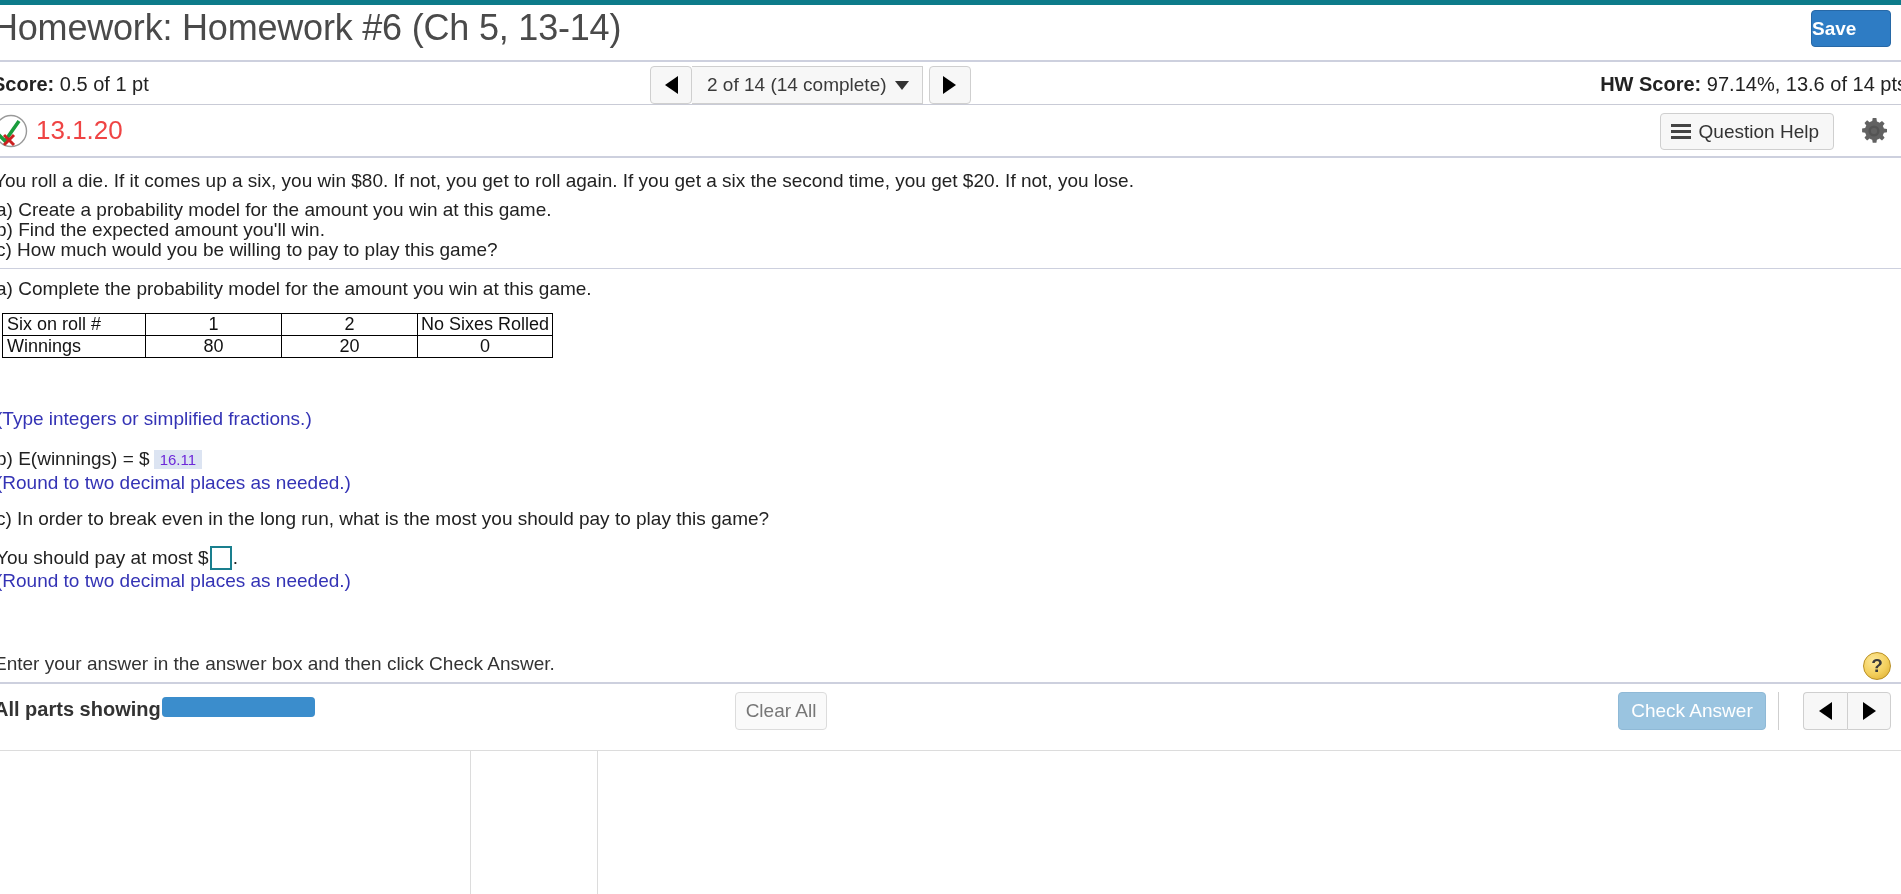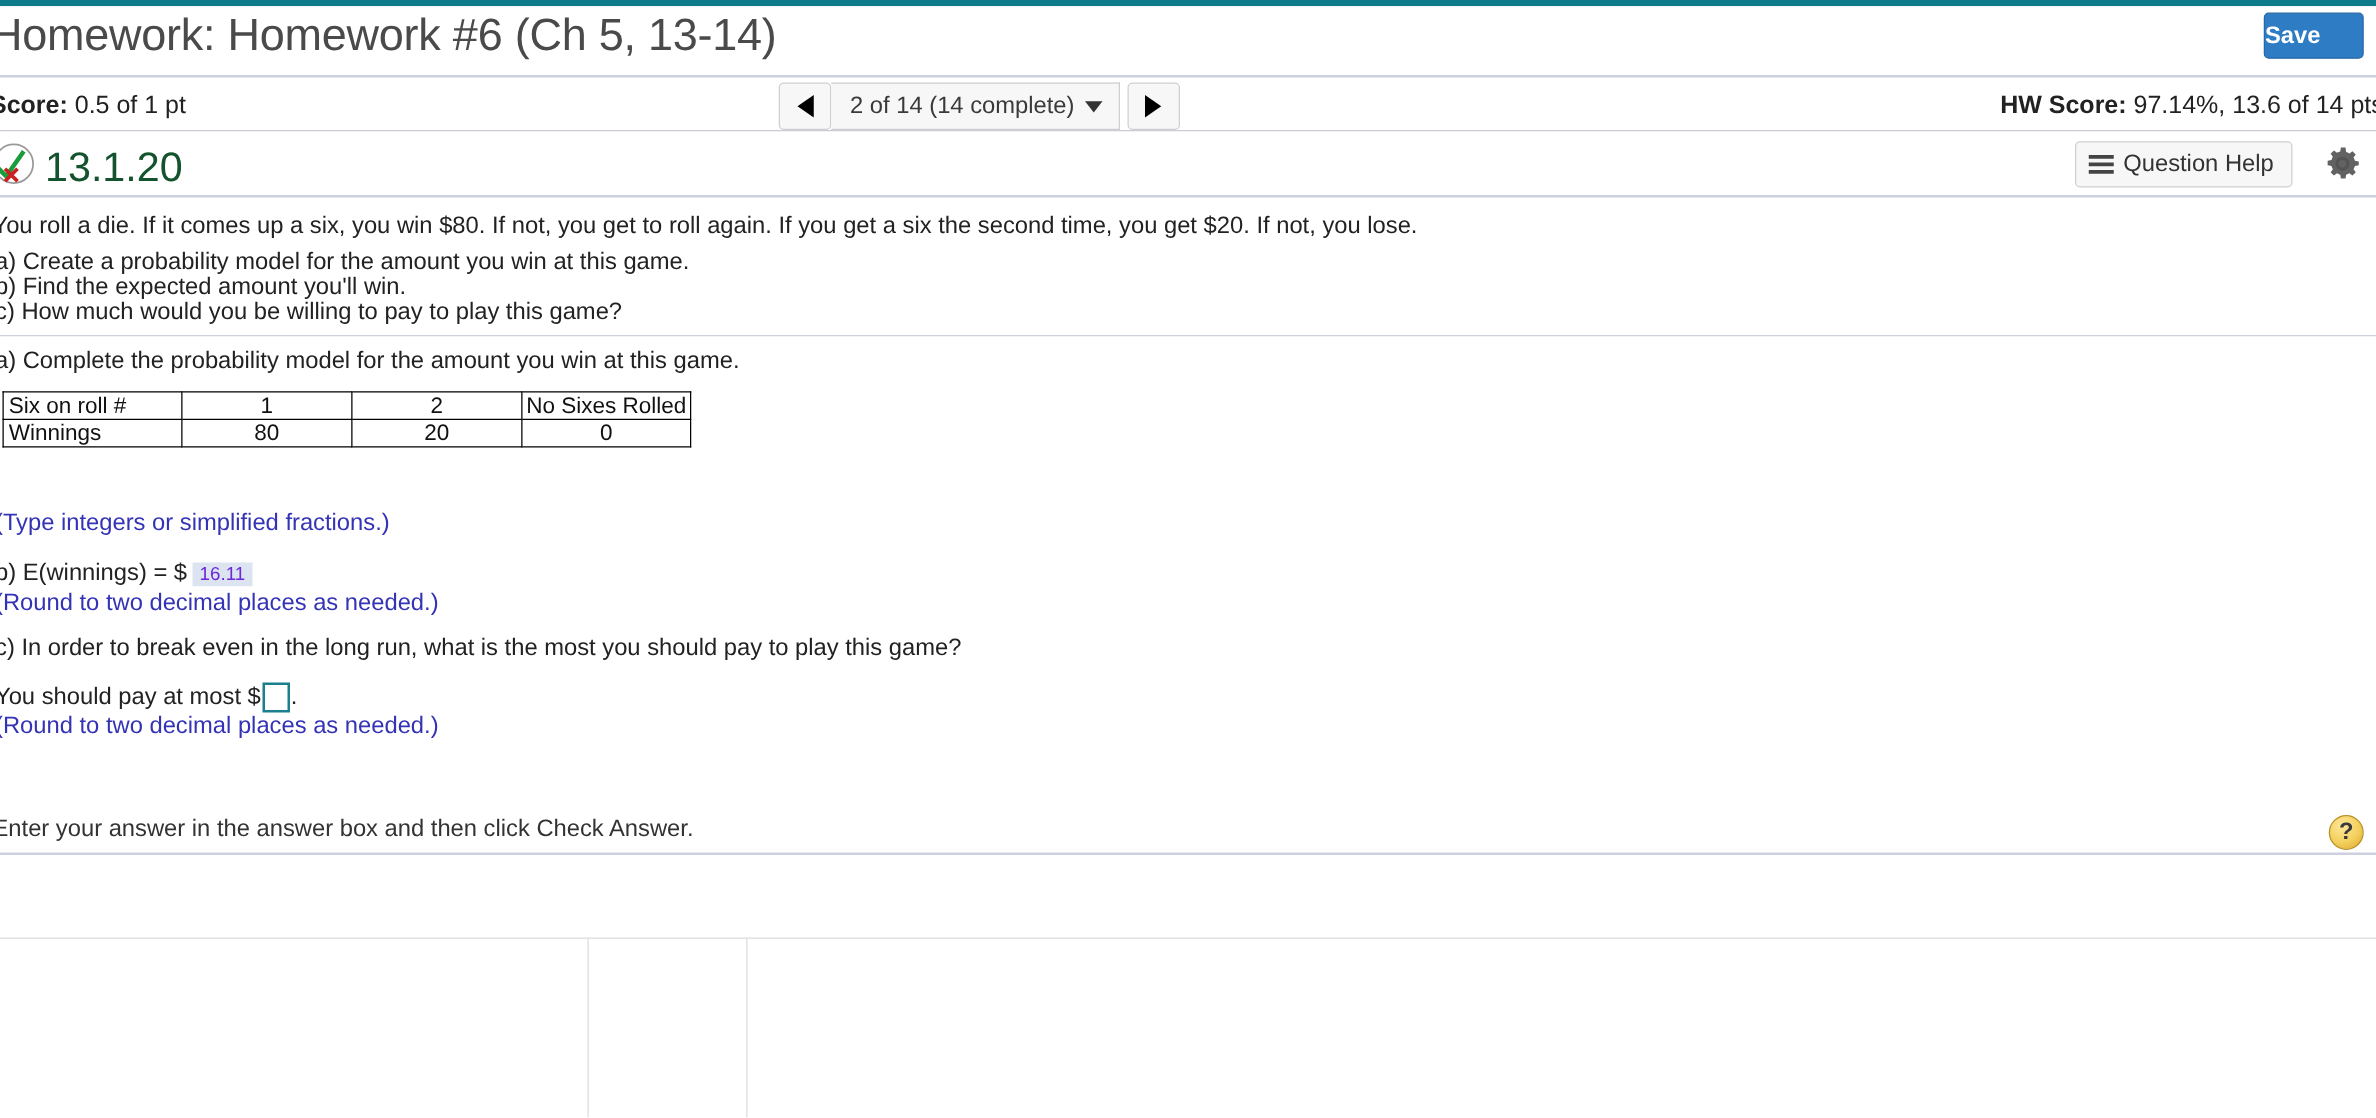--- a/index.html
+++ b/index.html
@@ -70,21 +70,21 @@
     font-size: 20px; white-space: nowrap; color: #222;
   }
   .score-left b { font-weight: bold; }
   .score-right {
     position: absolute; right: -6px; top: 9px;
     font-size: 20px; white-space: nowrap; color: #222;
   }
   .score-right b { font-weight: bold; }
 
   .nav-group {
-    position: absolute; left: 623px; top: 2px;
+    position: absolute; left: 650px; top: 2px;
     height: 38px;
     display: flex; align-items: stretch;
   }
   .nav-arrow-btn {
     width: 42px; height: 38px;
     background: #f7f7f7;
     border: 1px solid #cfcfcf;
     border-radius: 4px;
     display: flex; align-items: center; justify-content: center;
     cursor: pointer;
@@ -128,21 +128,21 @@
     width: 1901px; height: 52px;
     background: #fff;
     border-bottom: 2px solid #cdd0de;
   }
   .qid-icon {
     position: absolute; left: -6px; top: 8px;
     width: 34px; height: 34px;
   }
   .qid-text {
     position: absolute; left: 36px; top: 9px;
-    font-size: 33px; color: #14532d;
+    font-size: 26px; color: #ef4444;
   }
   .qhelp-btn {
     position: absolute; right: 67px; top: 7px;
     height: 37px;
     background: #f7f7f7;
     border: 1px solid #cfcfcf;
     border-radius: 4px;
     display: flex; align-items: center;
     padding: 0 14px 0 10px;
     font-size: 19px; color: #333;
@@ -469,19 +469,36 @@
     <span class="input-box"></span>
     <span>.</span>
   </div>
   <div class="hint hint-c">(Round to two decimal places as needed.)</div>
 
   <div class="bottom-note">Enter your answer in the answer box and then click Check Answer.</div>
   <div class="help-bubble">?</div>
 
   <div class="divider-b"></div>
 
+  <div class="footer">
+    <div class="parts-label">All parts showing</div>
+    <div class="progress-track">
+      <div class="progress-fill" id="progress-fill" style="width: 100%;"></div>
+    </div>
+    <div class="clear-btn">Clear All</div>
+    <div class="check-btn">Check Answer</div>
+    <div class="vsep"></div>
+    <div class="foot-nav">
+      <div class="foot-nav-btn">
+        <span class="tri-left"></span>
+      </div>
+      <div class="foot-nav-btn">
+        <span class="tri-right"></span>
+      </div>
+    </div>
+  </div>
 
   <div class="edge-strip">
     <div class="edge-tick" style="left:470px"></div>
     <div class="edge-tick" style="left:597px"></div>
   </div>
 
 </div>
 
 </body></html>

